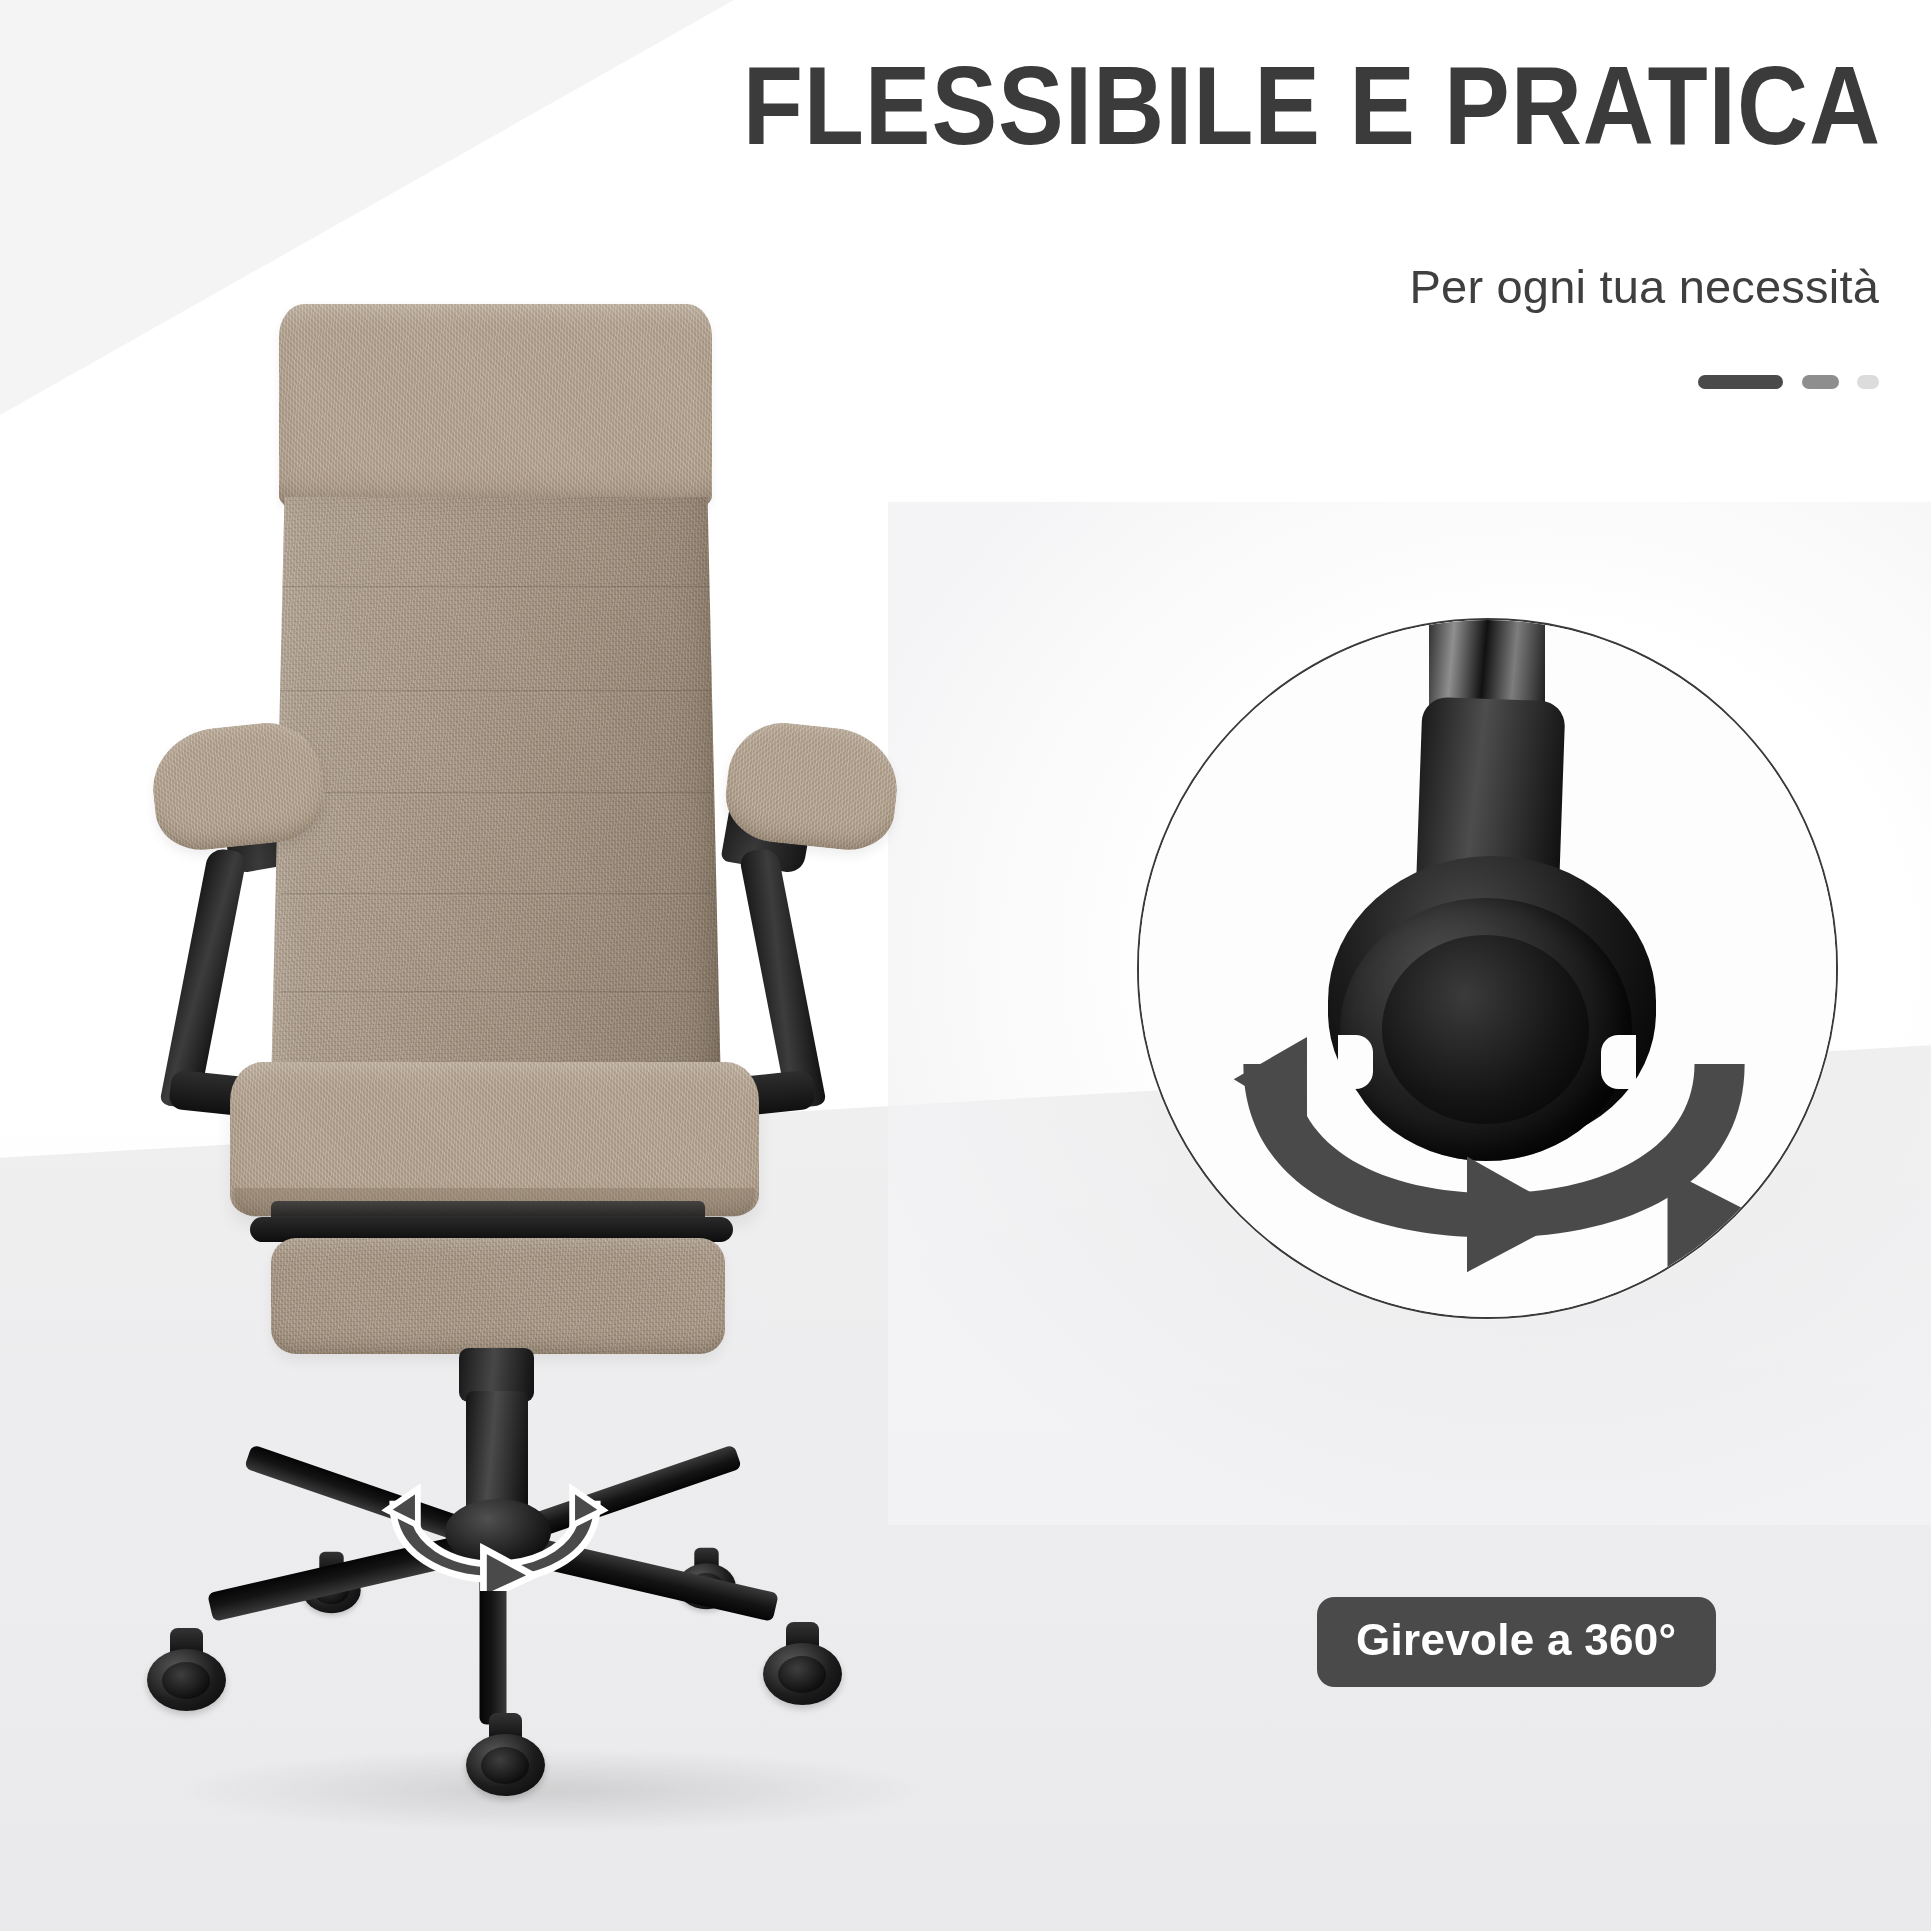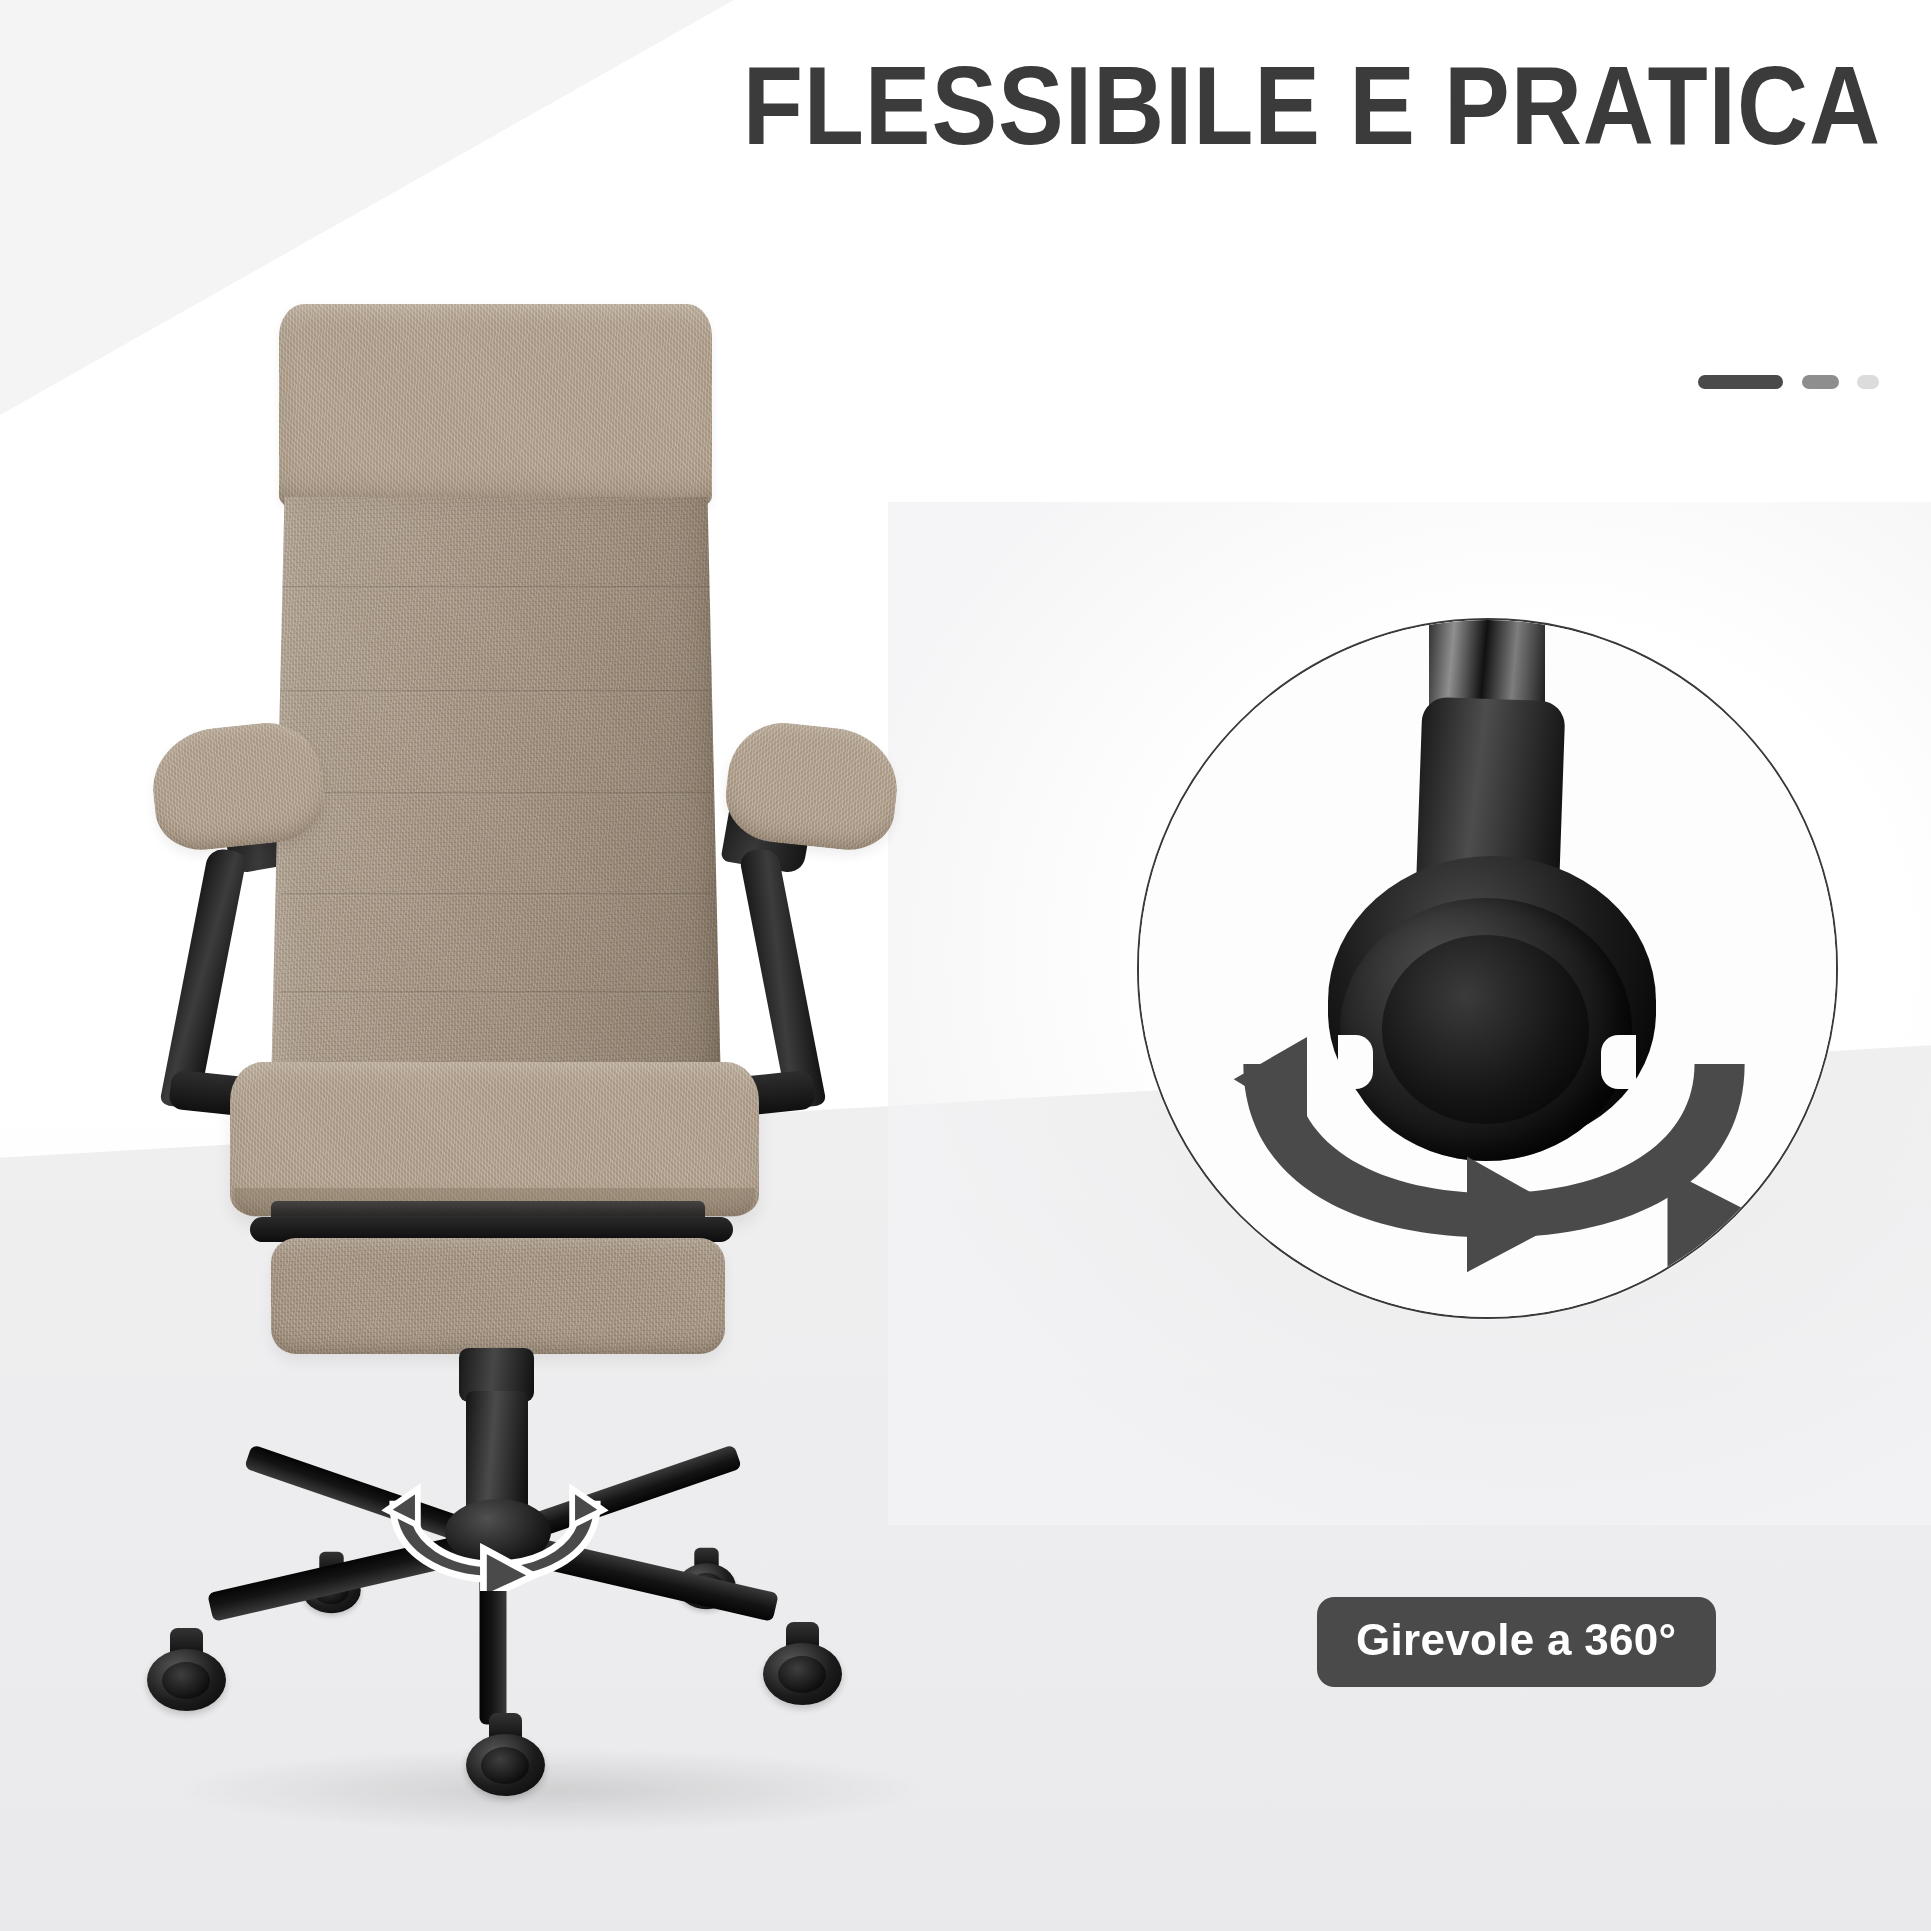--- a/index.html
+++ b/index.html
@@ -445,20 +445,21 @@
 
 <div id="stage">
 
   <div class="bg-base"></div>
   <div class="bg-tri-topleft"></div>
   <div class="bg-floor"></div>
   <div class="bg-floor-soft"></div>
   <div class="bg-right-wash"></div>
 
   <div class="headline">FLESSIBILE E PRATICA</div>
+  <div class="subline">Per ogni tua necessità</div>
 
   <div class="dashes">
     <span class="dash d0"></span>
     <span class="dash d1"></span>
     <span class="dash d2"></span>
   </div>
 
   <div id="chair">
 
     <div class="chair-shadow"></div>

